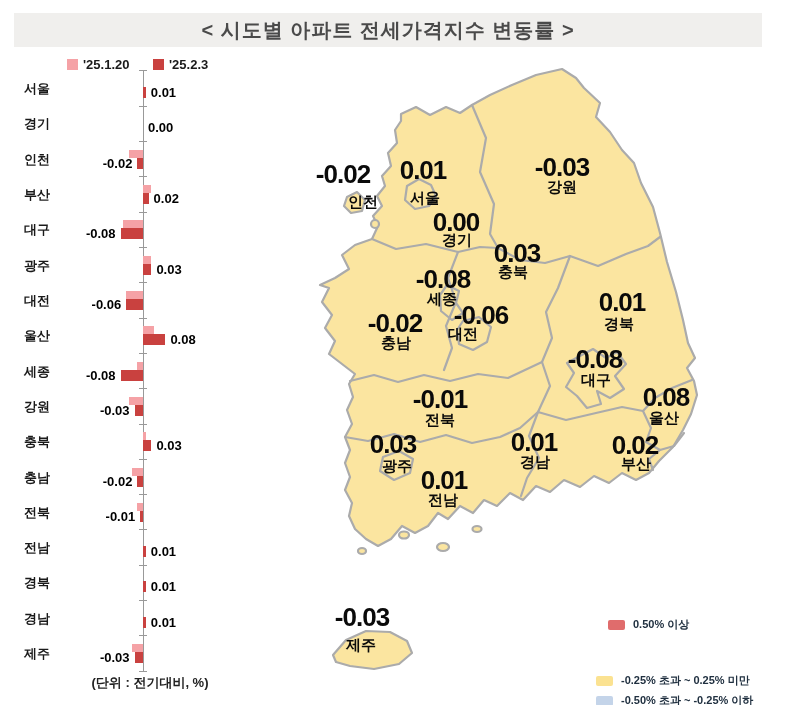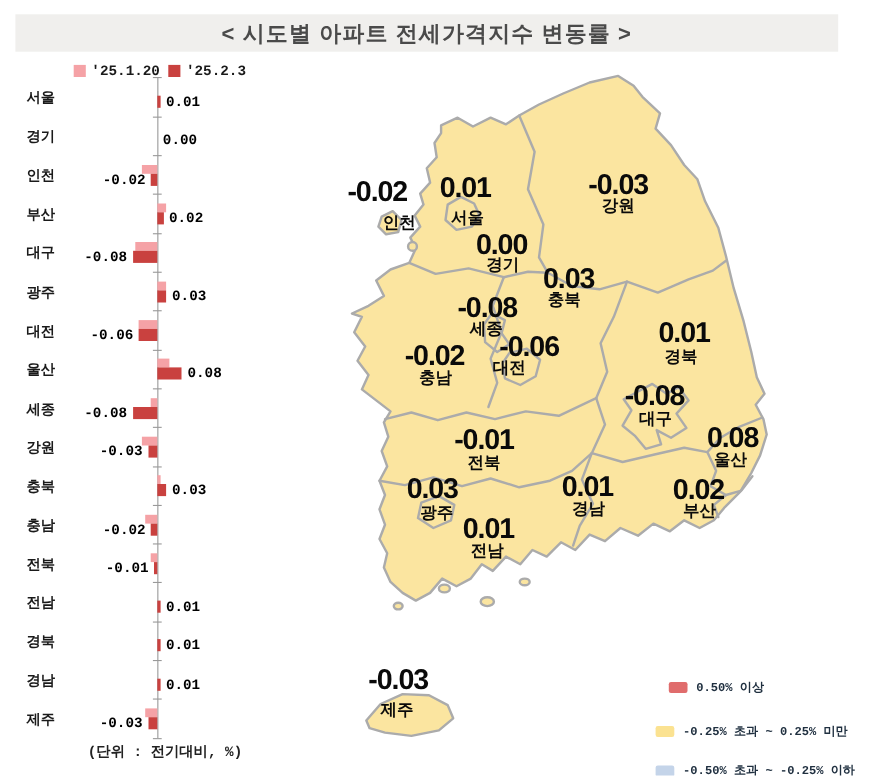--- a/index.html
+++ b/index.html
@@ -1,21 +1,21 @@
 <!DOCTYPE html>
 <html><head>
 <meta charset="utf-8">
 <style>
   html,body{margin:0;padding:0;background:#ffffff;}
   body{width:792px;height:705px;position:relative;overflow:hidden;
        font-family:"Liberation Sans","DejaVu Sans",sans-serif;}
   .title-bar{position:absolute;left:14px;top:13px;width:748px;height:34px;
        background:#F0EFED;display:flex;align-items:center;justify-content:center;}
   .title-bar span{font-size:20px;font-weight:bold;color:#4a4a4a;letter-spacing:1px;}
-  #bar-chart,#map-legend,#bar-legend,#footnote-wrap{position:absolute;inset:0;pointer-events:none;font-family:Liberation Mono, monospace;}
+  #bar-chart,#map-legend,#bar-legend,#footnote-wrap{position:absolute;inset:0;pointer-events:none;}
   .bar-region{position:absolute;font-size:13px;font-weight:bold;color:#1a1a1a;white-space:nowrap;}
   .bar{position:absolute;}
   .bar-value{position:absolute;font-size:13px;font-weight:bold;color:#000;white-space:nowrap;}
   .axis-line,.axis-tick{position:absolute;background:#999;}
   .legend-entry{position:absolute;display:flex;align-items:center;gap:5px;
        font-size:13px;font-weight:bold;color:#1a1a1a;white-space:nowrap;}
   .legend-sq{width:11px;height:11px;display:inline-block;}
   .footnote{position:absolute;left:60px;top:674px;width:180px;text-align:center;
        font-size:13px;font-weight:bold;color:#222;}
   #map-svg{position:absolute;left:0;top:0;}
@@ -203,21 +203,21 @@
   </div>
 <div id="footnote-wrap">
   <div class="footnote">(단위 : 전기대비, %)</div>
 </div>
 
 <div id="map-legend">
     <div class="ml-row" style="left: 596px; top: 617px; padding-left: 12px;">
       <span class="ml-sq" style="background: rgb(224, 108, 108);"></span>
       <span>0.50% 이상</span>
     </div>
-    <div class="ml-row" style="left: 596px; top: 657px;">
+    <div class="ml-row" style="left: 596px; top: 673px;">
       <span class="ml-sq" style="background: rgb(251, 226, 145);"></span>
       <span>-0.25% 초과 ~ 0.25% 미만</span>
     </div>
     <div class="ml-row" style="left: 596px; top: 693px;">
       <span class="ml-sq" style="background: rgb(196, 212, 233);"></span>
       <span>-0.50% 초과 ~ -0.25% 이하</span>
     </div>
     <div class="ml-row" style="left: 596px; top: 705px;">
       <span class="ml-sq" style="background: rgb(62, 105, 176);"></span>
       <span>-0.50% 이하</span>

